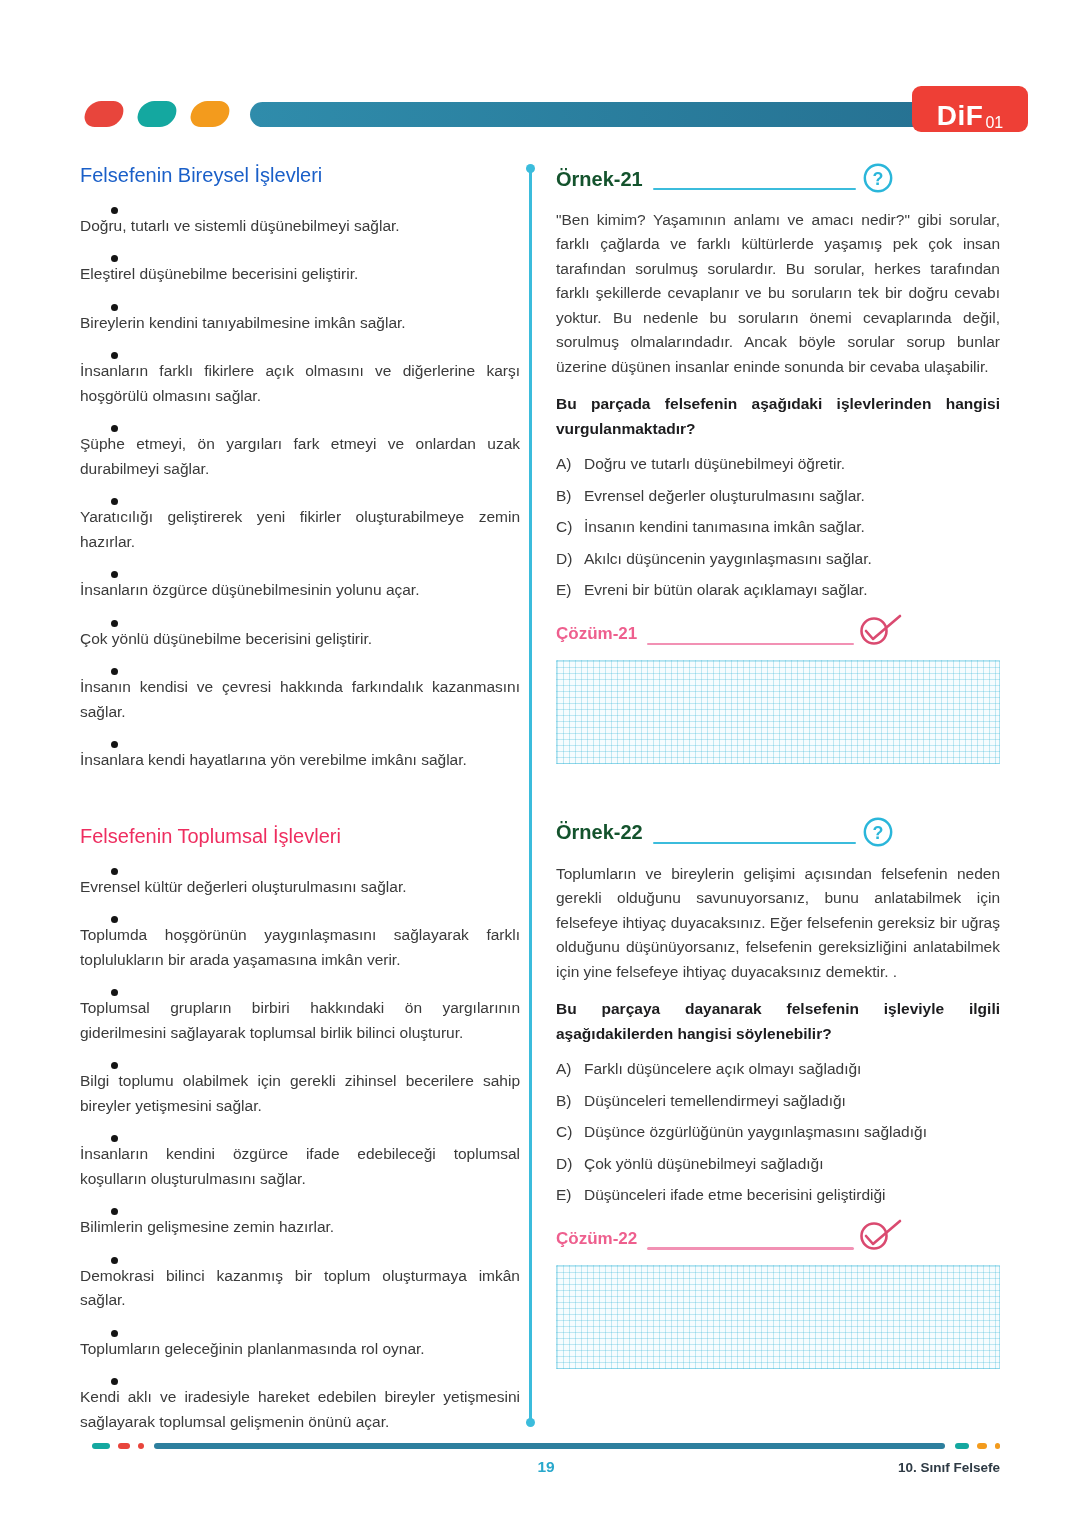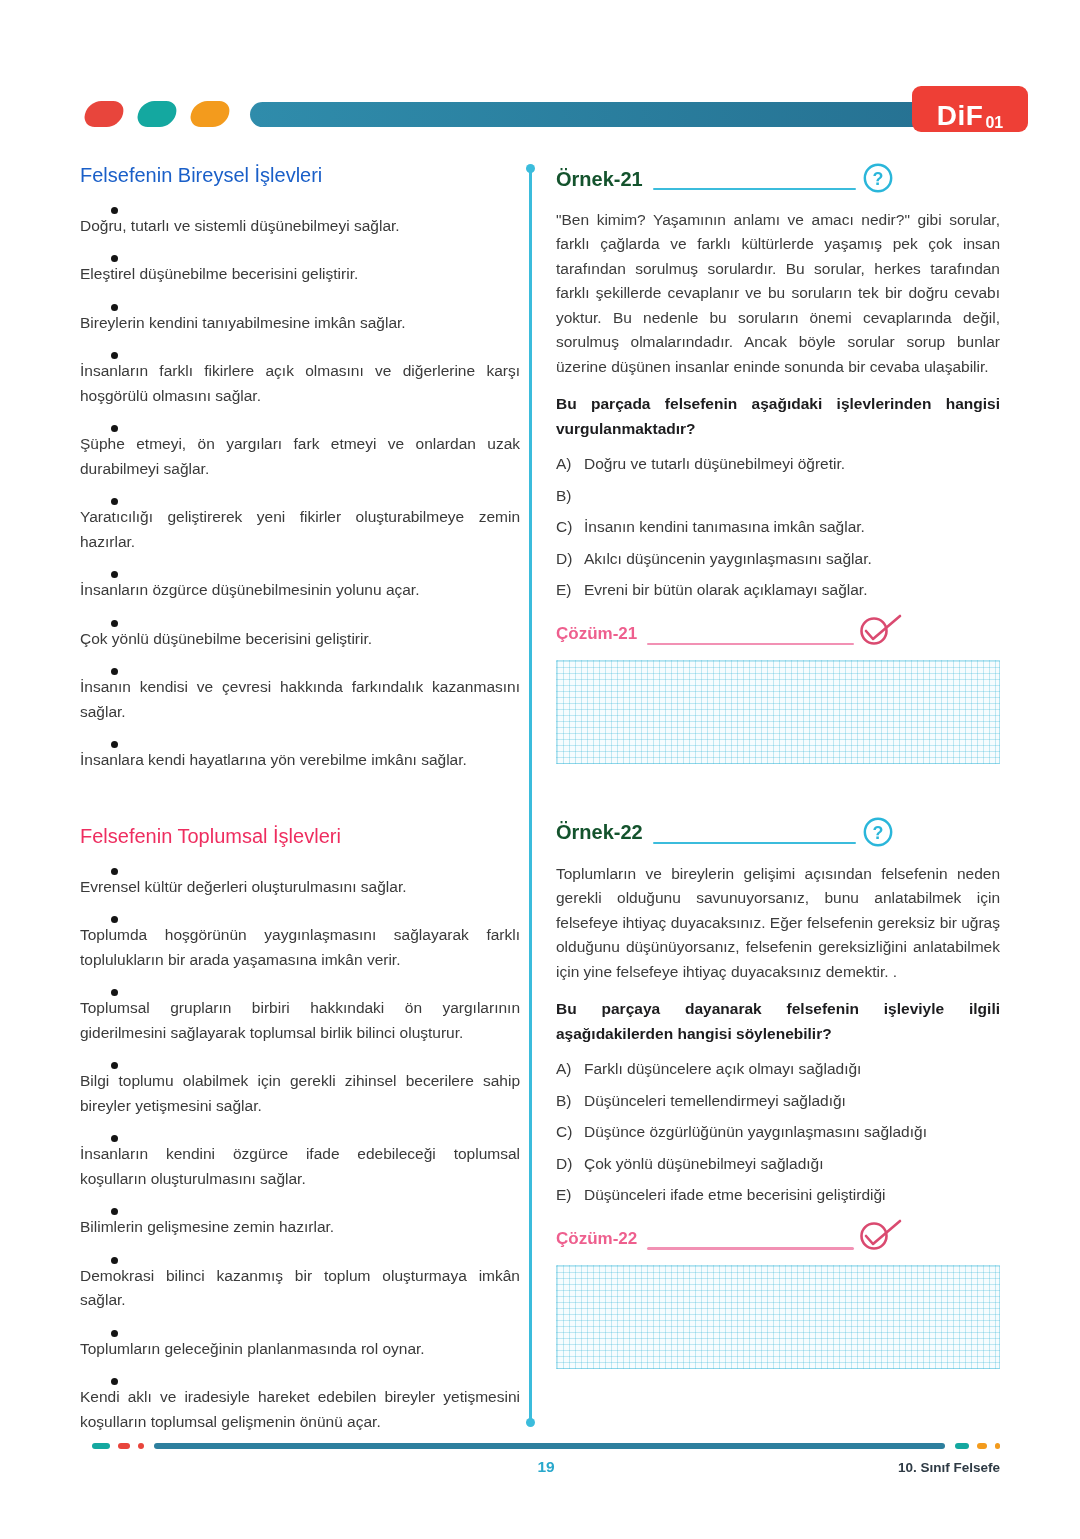--- a/index.html
+++ b/index.html
@@ -12,21 +12,21 @@
   .deco-shapes { position:absolute; left:0; top:9px; display:flex; gap:15px; }
   .shape { width:38px; height:26px; border-radius:13px; transform:skewX(-14deg); }
   .shape.red    { background:#e8453c; }
   .shape.teal   { background:#14a8a0; }
   .shape.orange { background:#f39b1d; }
   .header-bar { position:absolute; left:165px; right:26px; top:10px; height:25px;
                 border-radius:13px; background:linear-gradient(90deg,#2f8cab,#256f90); }
   .dif-badge { position:absolute; right:0; top:-6px; width:116px; height:46px; background:#ee3f36;
                border-radius:9px; display:flex; align-items:flex-end; justify-content:center; color:#fff; }
   .badge-main { font-size:28px; font-weight:bold; letter-spacing:.5px; }
-  .badge-num  { font-size:16px; font-weight:bold; margin-top:24px; margin-left:2px; }
+  .badge-num  { font-size:16px; font-weight:normal; margin-top:24px; margin-left:2px; }
 
   
   .content { display:flex; gap:36px; margin:26px 80px 0 80px; }
   .left-col  { flex:0 0 440px; }
   .right-col { flex:1; position:relative; }
 
   
   .topic + .topic { margin-top:52px; }
   .topic-title { font-size:20px; font-weight:normal; margin-bottom:12px; }
   .topic-title.blue { color:#1a5fc8; }
@@ -177,21 +177,21 @@
             <li class="bullet">
             <span class="dot"></span>
             <span class="btext">Demokrasi bilinci kazanmış bir toplum oluşturmaya imkân sağlar.</span>
           </li>
             <li class="bullet">
             <span class="dot"></span>
             <span class="btext">Toplumların geleceğinin planlanmasında rol oynar.</span>
           </li>
             <li class="bullet">
             <span class="dot"></span>
-            <span class="btext">Kendi aklı ve iradesiyle hareket edebilen bireyler yetişmesini koşulların toplumsal gelişmenin önünü açar.</span>
+            <span class="btext">Kendi aklı ve iradesiyle hareket edebilen bireyler yetişmesini sağlayarak toplumsal gelişmenin önünü açar.</span>
           </li>
           </ul>
       </section>
 
     </div>
 
     <div class="right-col">
       <div class="vline"></div>
 
       <article class="example">
@@ -208,20 +208,21 @@
         <p class="ex-paragraph">"Ben kimim? Yaşamının anlamı ve amacı nedir?" gibi sorular, farklı çağlarda ve farklı kültürlerde yaşamış pek çok insan tarafından sorulmuş sorulardır. Bu sorular, herkes tarafından farklı şekillerde cevaplanır ve bu soruların tek bir doğru cevabı yoktur. Bu nedenle bu soruların önemi cevaplarında değil, sorulmuş olmalarındadır. Ancak böyle sorular sorup bunlar üzerine düşünen insanlar eninde sonunda bir cevaba ulaşabilir.</p>
         <p class="ex-question">Bu parçada felsefenin aşağıdaki işlevlerinden hangisi vurgulanmaktadır?</p>
         <div class="options">
 
         <div class="option">
             <span class="opt-letter">A)</span>
             <span class="opt-text">Doğru ve tutarlı düşünebilmeyi öğretir.</span>
           </div>
             <div class="option">
             <span class="opt-letter">B)</span>
+            <span class="opt-text">Evrensel değerler oluşturulmasını sağlar.</span>
           </div>
             <div class="option">
             <span class="opt-letter">C)</span>
             <span class="opt-text">İnsanın kendini tanımasına imkân sağlar.</span>
           </div>
             <div class="option">
             <span class="opt-letter">D)</span>
             <span class="opt-text">Akılcı düşüncenin yaygınlaşmasını sağlar.</span>
           </div>
             <div class="option">

